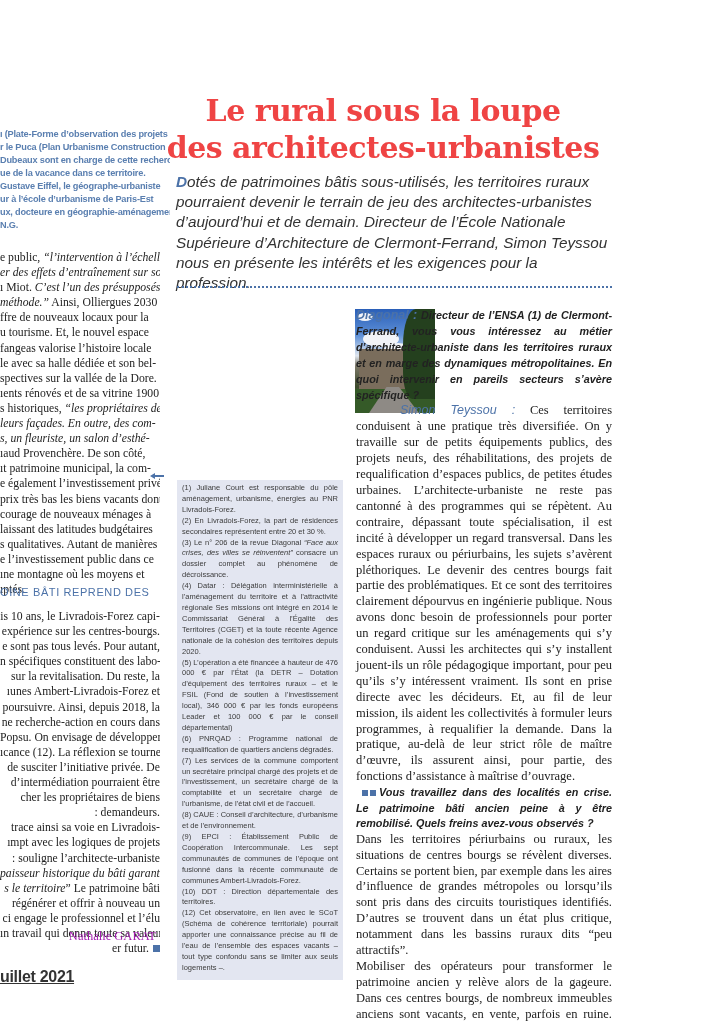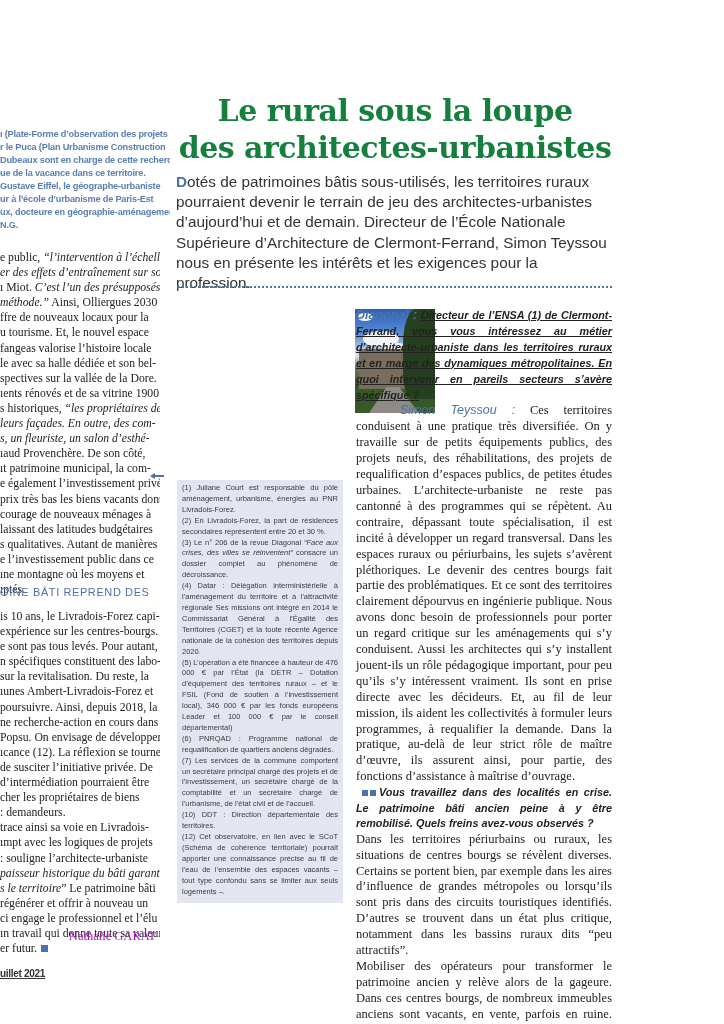--- a/index.html
+++ b/index.html
@@ -24,40 +24,40 @@
   .left-col .it { font-style: italic; }
   .section-head {
     left: 0; top: 586px; width: 160px;
     font-family: "Liberation Sans", sans-serif; font-size: 11px; letter-spacing: 0.6px;
     color: #4c72a8; white-space: nowrap;
   }
   .left-col2 {
     left: 0; top: 609px; width: 160px;
     font-size: 11.7px; line-height: 15.1px; color: #222;
   }
-  .left-col2 div { white-space: nowrap; overflow: hidden; }
+  .left-col2 div { white-space: nowrap; overflow: hidden; text-align: right; }
   .left-col2 .it { font-style: italic; }
   .end-square { display: inline-block; width: 7px; height: 7px; background: #4c72a8; margin-left: 4px; vertical-align: 0px; }
   .author {
     left: 0; top: 929px; width: 156px; text-align: right;
     font-size: 12.5px; color: #a21caf;
   }
   .footer-date {
-    left: 0; top: 968px; font-family: "Liberation Sans", sans-serif; font-size: 10px;
+    left: 0; top: 968px; font-family: "Liberation Sans", sans-serif; font-size: 16px;
     font-weight: bold; color: #333; text-decoration: underline; letter-spacing: -0.3px;
   }
   
   .title {
-    left: 175px; top: 92px; width: 440px; text-align: center;
-    font-family: "DejaVu Serif", serif; font-weight: bold; color: #15803d;
+    left: 163px; top: 92px; width: 440px; text-align: center;
+    font-family: "DejaVu Serif", serif; font-weight: bold; color: #ef4444;
     font-size: 30px; line-height: 37px; letter-spacing: -0.5px;
   }
   .lead {
     left: 176px; top: 172px; width: 440px;
-    font-family: "Liberation Sans", sans-serif; font-size: 15.3px; line-height: 20.2px; color: #333;
+    font-family: "Liberation Sans", sans-serif; font-size: 15.3px; line-height: 20.2px; color: #333; font-style: italic;
   }
   .lead .dropcap { color: #4c72a8; font-weight: bold; }
   .dotted-rule {
     left: 177px; top: 286px; width: 435px; height: 0;
     border-top: 2px dotted #4c72a8;
   }
   
   .photo {
     left: 355px; top: 309px; width: 80px; height: 104px; overflow: hidden;
     background: linear-gradient(180deg, #2a5fb8 0%, #5d8fd6 25%, #dfe6ef 45%, #7c7868 55%, #3d4a2c 75%, #8b857a 100%);
@@ -78,21 +78,21 @@
   .arrow-marker {
     left: 150px; top: 473px; width: 14px; height: 6px;
   }
   
   .right-col {
     left: 356px; top: 308px; width: 256px;
     font-size: 12.5px; line-height: 15.9px; color: #222; text-align: justify;
   }
   .q-block { margin-left: 86px; }
   .q-label { font-family: "Liberation Sans", sans-serif; font-style: italic; color: #4c72a8; font-size: 12.5px; font-weight: bold; }
-  .q-text { font-family: "Liberation Sans", sans-serif; font-style: italic; font-weight: bold; font-size: 10.8px; color: #222; text-decoration: underline; }
+  .q-text { font-family: "Liberation Sans", sans-serif; font-style: italic; font-weight: bold; font-size: 10.8px; color: #222; }
   .a-label { font-family: "Liberation Sans", sans-serif; font-style: italic; color: #4c72a8; font-size: 12.5px; }
   .right-col p { margin: 0; }
   .q2 {
     font-family: "Liberation Sans", sans-serif; font-style: italic; font-weight: bold; font-size: 10.8px; line-height: 15.5px;
     margin-top: 12px; color: #222;
   }
   .q2 .sq { display: inline-block; width: 6px; height: 6px; background: #4c72a8; margin-right: 2px; margin-left: 6px; }
   .q2 .sq + .sq { margin-left: 0; margin-right: 3px; }
 </style>
 </head>
@@ -182,20 +182,22 @@
 </svg>
 
 <div class="abs notes" id="notes">
     <p>(1) Juliane Court est responsable du pôle aménagement, urbanisme, énergies au PNR Livradois-Forez.</p>
     <p>(2) En Livradois-Forez, la part de résidences secondaires représentent entre 20 et 30 %.</p>
     <p>(3) Le n° 206 de la revue Diagonal <span class="it">“Face aux crises, des villes se réinventent”</span> consacre un dossier complet au phénomène de décroissance.</p>
     <p>(4) Datar : Délégation interministérielle à l’aménagement du territoire et à l’attractivité régionale Ses missions ont intégré en 2014 le Commissariat Général à l’Égalité des Territoires (CGET) et la toute récente Agence nationale de la cohésion des territoires depuis 2020.</p>
     <p>(5) L’opération a été financée à hauteur de 476 000 € par l’État (la DETR – Dotation d’équipement des territoires ruraux – et le FSIL (Fond de soutien à l’investissement local), 346 000 € par les fonds européens Leader et 100 000 € par le conseil départemental)</p>
     <p>(6) PNRQAD : Programme national de requalification de quartiers anciens dégradés.</p>
     <p>(7) Les services de la commune comportent un secrétaire principal chargé des projets et de l’investissement, un secrétaire chargé de la comptabilité et un secrétaire chargé de l’urbanisme, de l’état civil et de l’accueil.</p>
+    <p>(8) CAUE : Conseil d’architecture, d’urbanisme et de l’environnement.</p>
+    <p>(9) EPCI : Établissement Public de Coopération Intercommunale. Les sept communautés de communes de l’époque ont fusionné dans la récente communauté de communes Ambert-Livradois-Forez.</p>
     <p>(10) DDT : Direction départementale des territoires.</p>
     <p>(12) Cet observatoire, en lien avec le SCoT (Schéma de cohérence territoriale) pourrait apporter une connaissance précise au fil de l’eau de l’ensemble des espaces vacants – tout type confondu sans se limiter aux seuls logements –.</p>
   </div>
 
 <div class="abs photo" title="Photo of ENSA Clermont-Ferrand campus under blue sky">
   <div class="cloud" style="left:8px;top:22px;width:36px;height:16px;"></div>
   <div class="cloud" style="left:28px;top:34px;width:30px;height:18px;"></div>
   <div class="cloud" style="left:2px;top:4px;width:16px;height:8px;"></div>
   <div class="building"></div>
   <div class="lawn"></div>

